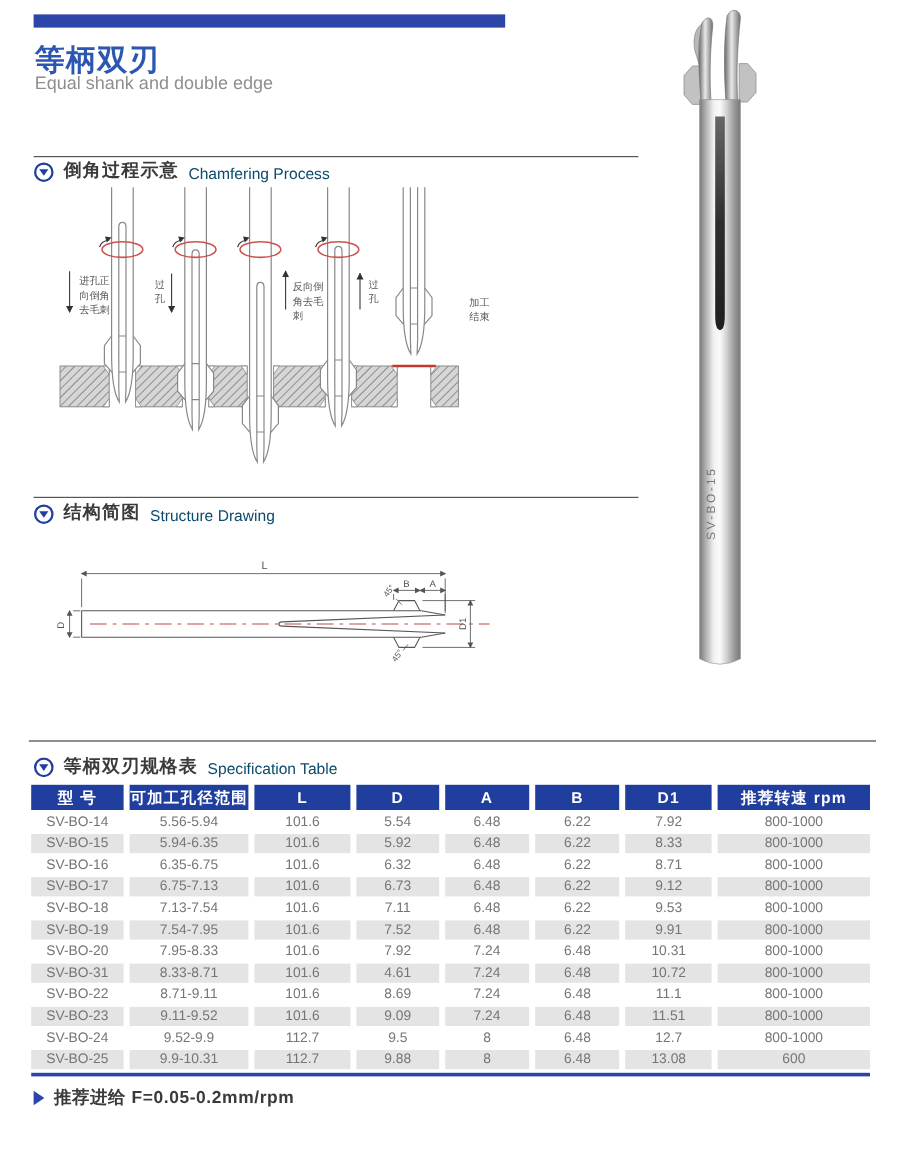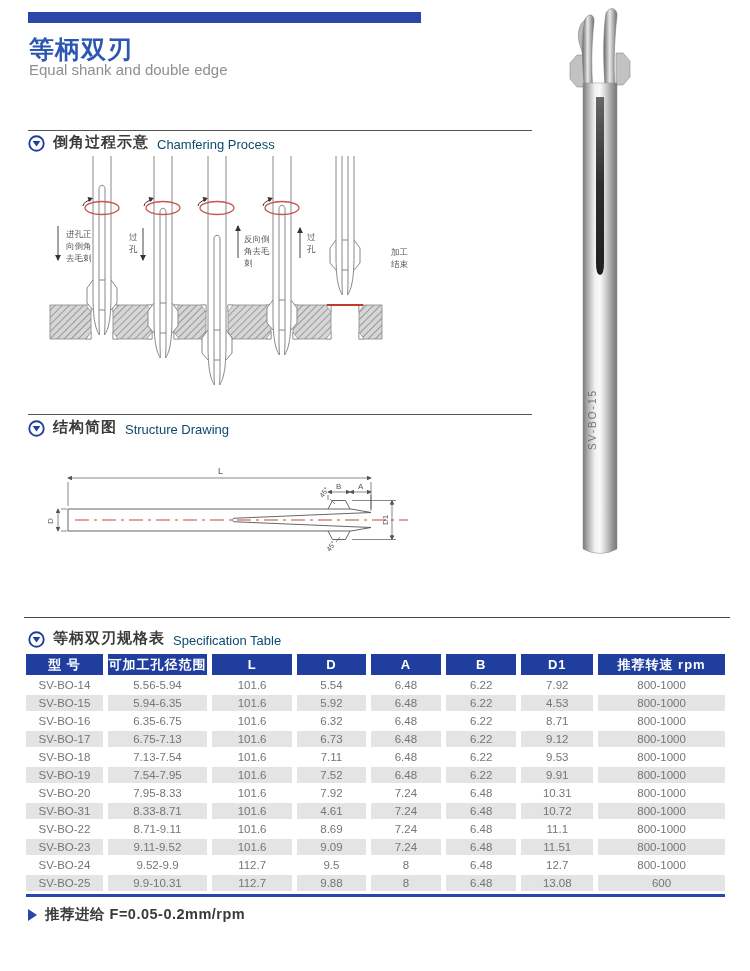--- a/index.html
+++ b/index.html
@@ -297,21 +297,21 @@
             <td>7.92</td>
             <td>800-1000</td>
           </tr>
           <tr>
             <td>SV-BO-15</td>
             <td>5.94-6.35</td>
             <td>101.6</td>
             <td>5.92</td>
             <td>6.48</td>
             <td>6.22</td>
-            <td>4.53</td>
+            <td>8.33</td>
             <td>800-1000</td>
           </tr>
           <tr>
             <td>SV-BO-16</td>
             <td>6.35-6.75</td>
             <td>101.6</td>
             <td>6.32</td>
             <td>6.48</td>
             <td>6.22</td>
             <td>8.71</td>

